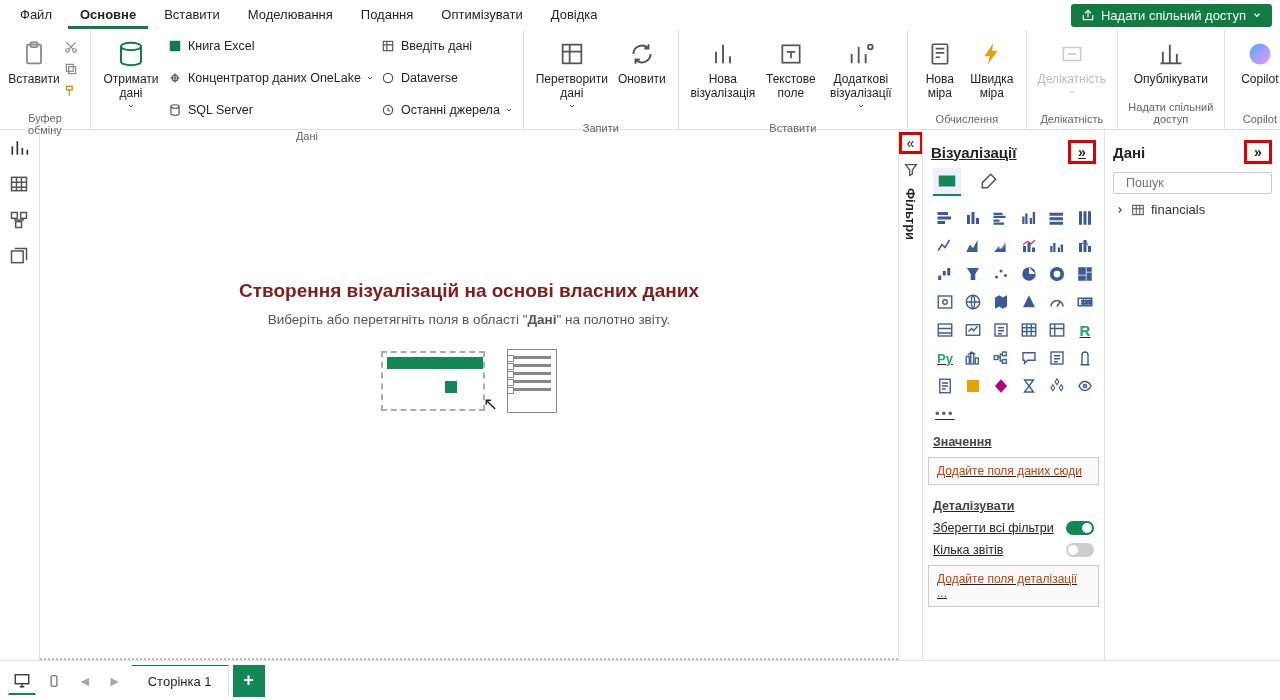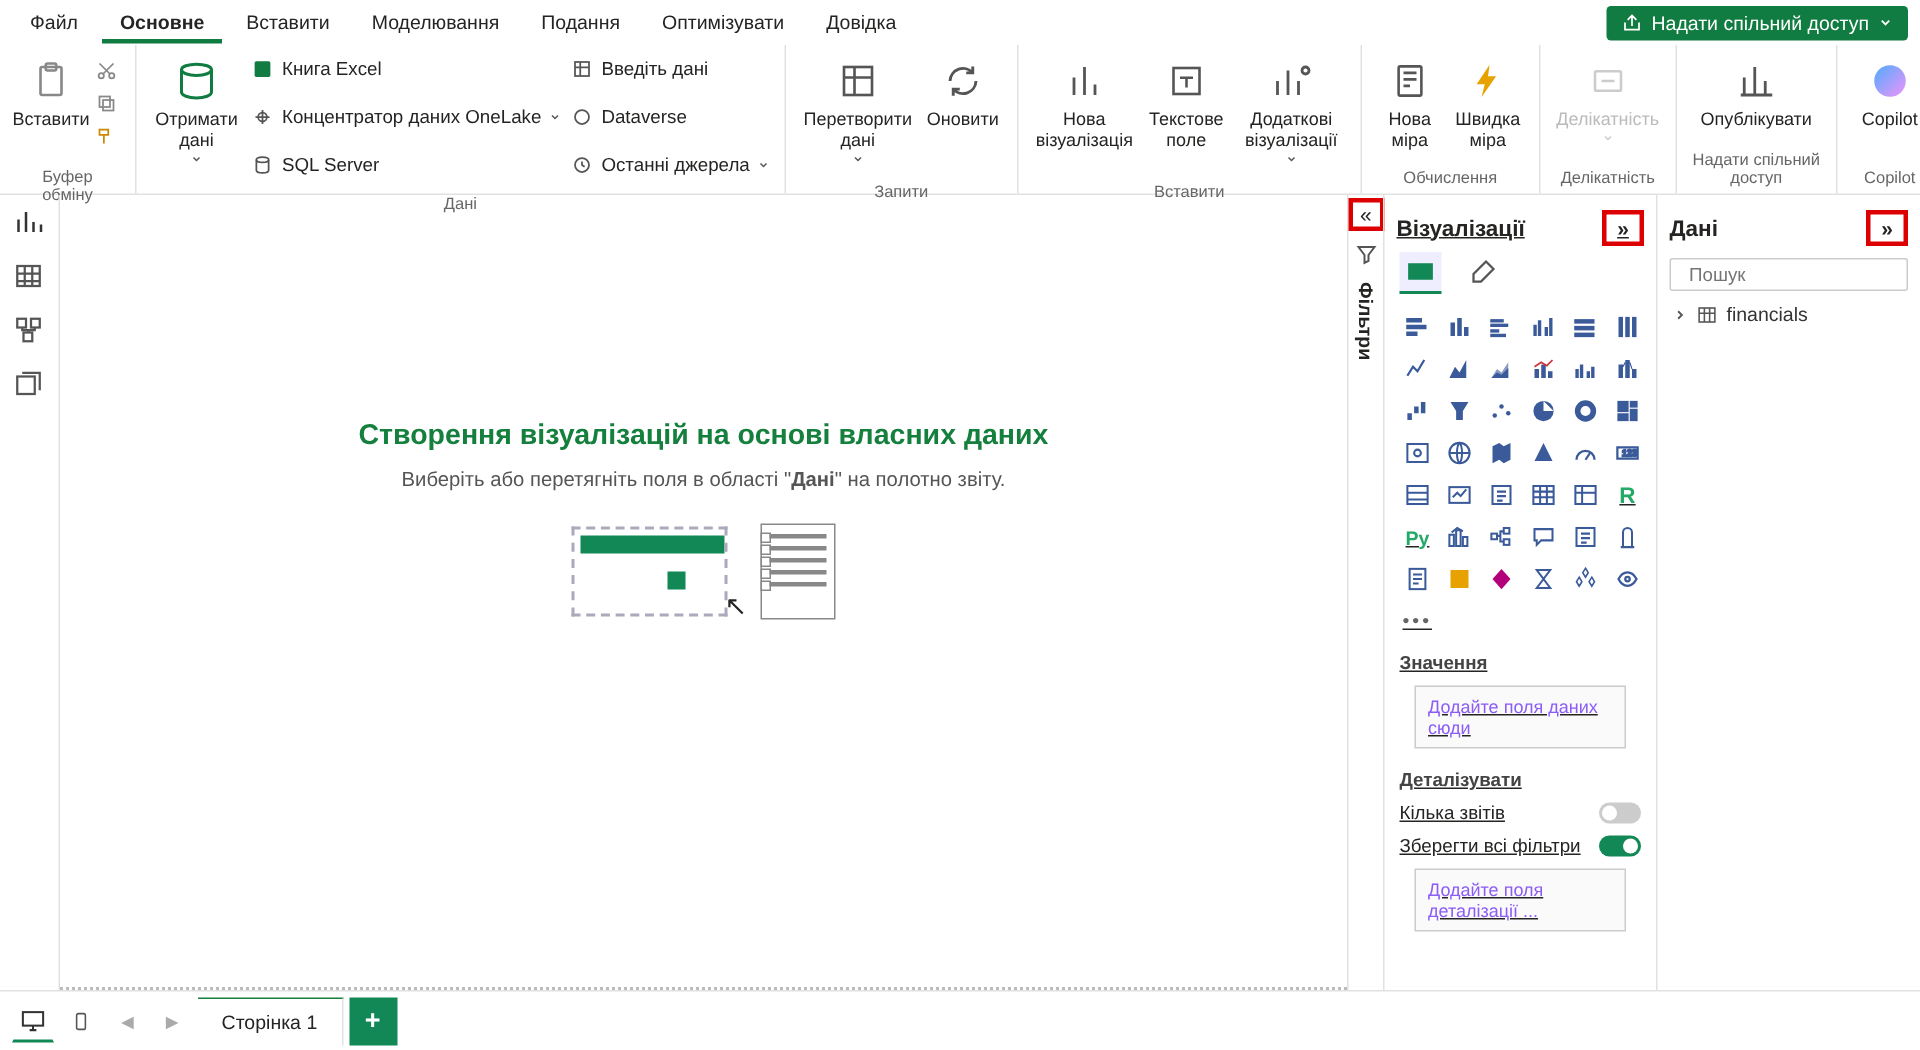--- a/index.html
+++ b/index.html
@@ -25,21 +25,21 @@
   .small-btn .ico { width: 16px; height: 16px; display:flex; align-items:center; justify-content:center; }
   .tiny-col { display:flex; flex-direction:column; gap:6px; padding-top:6px;}
   .tiny-col .ico { width:16px; height:16px; color:#888; }
 
   
   .workspace { display: flex; height: 530px; }
   .leftbar { width: 40px; border-right: 1px solid #e1e1e1; display: flex; flex-direction: column; align-items: center; padding-top: 8px; gap: 14px; }
   .leftbar .lb { width: 22px; height: 22px; color: #555; }
 
   .canvas { flex: 1; position: relative; display: flex; flex-direction: column; align-items: center; justify-content: flex-start; padding-top: 150px;}
-  .canvas-title { font-size: 19px; font-weight: 600; color: #15803d; margin-bottom: 10px; }
+  .canvas-title { font-size: 19px; font-weight: 600; color: #7f1d1d; margin-bottom: 10px; }
   .canvas-sub { font-size: 13.5px; color: #555; margin-bottom: 22px; }
   .drop-illu { display:flex; gap:22px; align-items:center;}
   .dash { border: 2px dashed #aab; width:104px; height:60px; position:relative; background:linear-gradient(#118855,#118855) no-repeat 4px 4px / 96px 12px;}
   .dash:after{content:"";position:absolute;width:12px;height:12px;background:#118855;left:62px;top:28px;}
   .cursor{position:absolute; left:100px; top:40px; font-size:18px;}
   .listbox{border:1.5px solid #888; width:50px; height:64px; padding:6px 5px; display:flex; flex-direction:column; gap:5px;}
   .listbox div{height:3px; background:#888; position:relative;}
   .listbox div:before{content:"";position:absolute;left:-6px;top:-1px;width:5px;height:5px;border:1px solid #888;}
   .dotted-sep { border-top: 2px dotted #bbb; position:absolute; bottom:0; left:0; right:0;}
 
@@ -53,21 +53,21 @@
   .pane-head { display:flex; align-items:center; padding:10px 8px 4px; font-size:15px; font-weight:700; }
   .pane-head .chev-box { margin-left:auto; width:28px; height:24px; border:3px solid #d00; display:flex; align-items:center; justify-content:center; font-size:14px;}
   .pane-sub { font-size:12px; color:#444; padding: 0 8px 6px; }
   .mode-tabs { display:flex; gap:14px; padding:0 10px 6px; }
   .mode-tabs .mt { width:28px; height:28px; display:flex; align-items:center; justify-content:center; border-bottom:2px solid transparent;}
   .mode-tabs .mt.active { border-bottom-color:#118855; background:#eef;}
   .viz-grid { display:grid; grid-template-columns: repeat(6, 24px); gap:4px 4px; padding:4px 10px; }
   .viz-grid .v { width:24px; height:24px; display:flex; align-items:center; justify-content:center; color:#3a3a6a; background:#fff;}
   .more-dots{padding:4px 12px; color:#666; letter-spacing:2px;}
   .sect { padding:10px 10px 4px; font-size:12.5px; color:#444; font-weight:600;}
-  .drop-field { margin:4px 20px; border:1px solid #ccc; background:#fafafa; padding:6px 8px; font-size:12px; color:#8b5cf6;}
+  .drop-field { margin:4px 5px; border:1px solid #ccc; background:#fafafa; padding:6px 8px; font-size:12px; color:#c2410c;}
   .row { display:flex; align-items:center; justify-content:space-between; padding:4px 10px; font-size:12.5px;}
   .toggle { width:28px; height:14px; border-radius:8px; background:#ccc; position:relative;}
   .toggle.on { background:#118855;}
   .toggle:after{content:"";position:absolute;width:10px;height:10px;background:#fff;border-radius:50%;top:2px;left:2px;}
   .toggle.on:after{left:16px;}
 
   .data-pane { width: 176px; border-left:1px solid #e1e1e1; display:flex; flex-direction:column;}
   .search { margin:4px 8px 6px; border:1px solid #ccc; border-radius:2px; display:flex; align-items:center; padding:3px 6px; gap:6px; color:#888;}
   .search input{border:none; outline:none; font-size:12.5px; flex:1; background:transparent;}
   .table-item{display:flex; align-items:center; gap:6px; padding:2px 10px; font-size:13px; color:#333;}
@@ -695,26 +695,26 @@
           </svg>
         </div>
     </div>
     <div class="more-dots">•••</div>
 
     <div class="sect">Значення</div>
     <div class="drop-field">Додайте поля даних сюди</div>
 
     <div class="sect">Деталізувати</div>
     <div class="row">
+      <span>Зберегти всі фільтри</span>
+      <span class="toggle on"></span>
+    </div>
+    <div class="row">
       <span>Кілька звітів</span>
       <span class="toggle"></span>
-    </div>
-    <div class="row">
-      <span>Зберегти всі фільтри</span>
-      <span class="toggle on"></span>
     </div>
     <div class="drop-field">Додайте поля деталізації ...</div>
   </div>
 
   <div class="data-pane">
     <div class="pane-head">
       <span>Дані</span>
       <div class="chev-box">»</div>
     </div>
     <div class="search">

